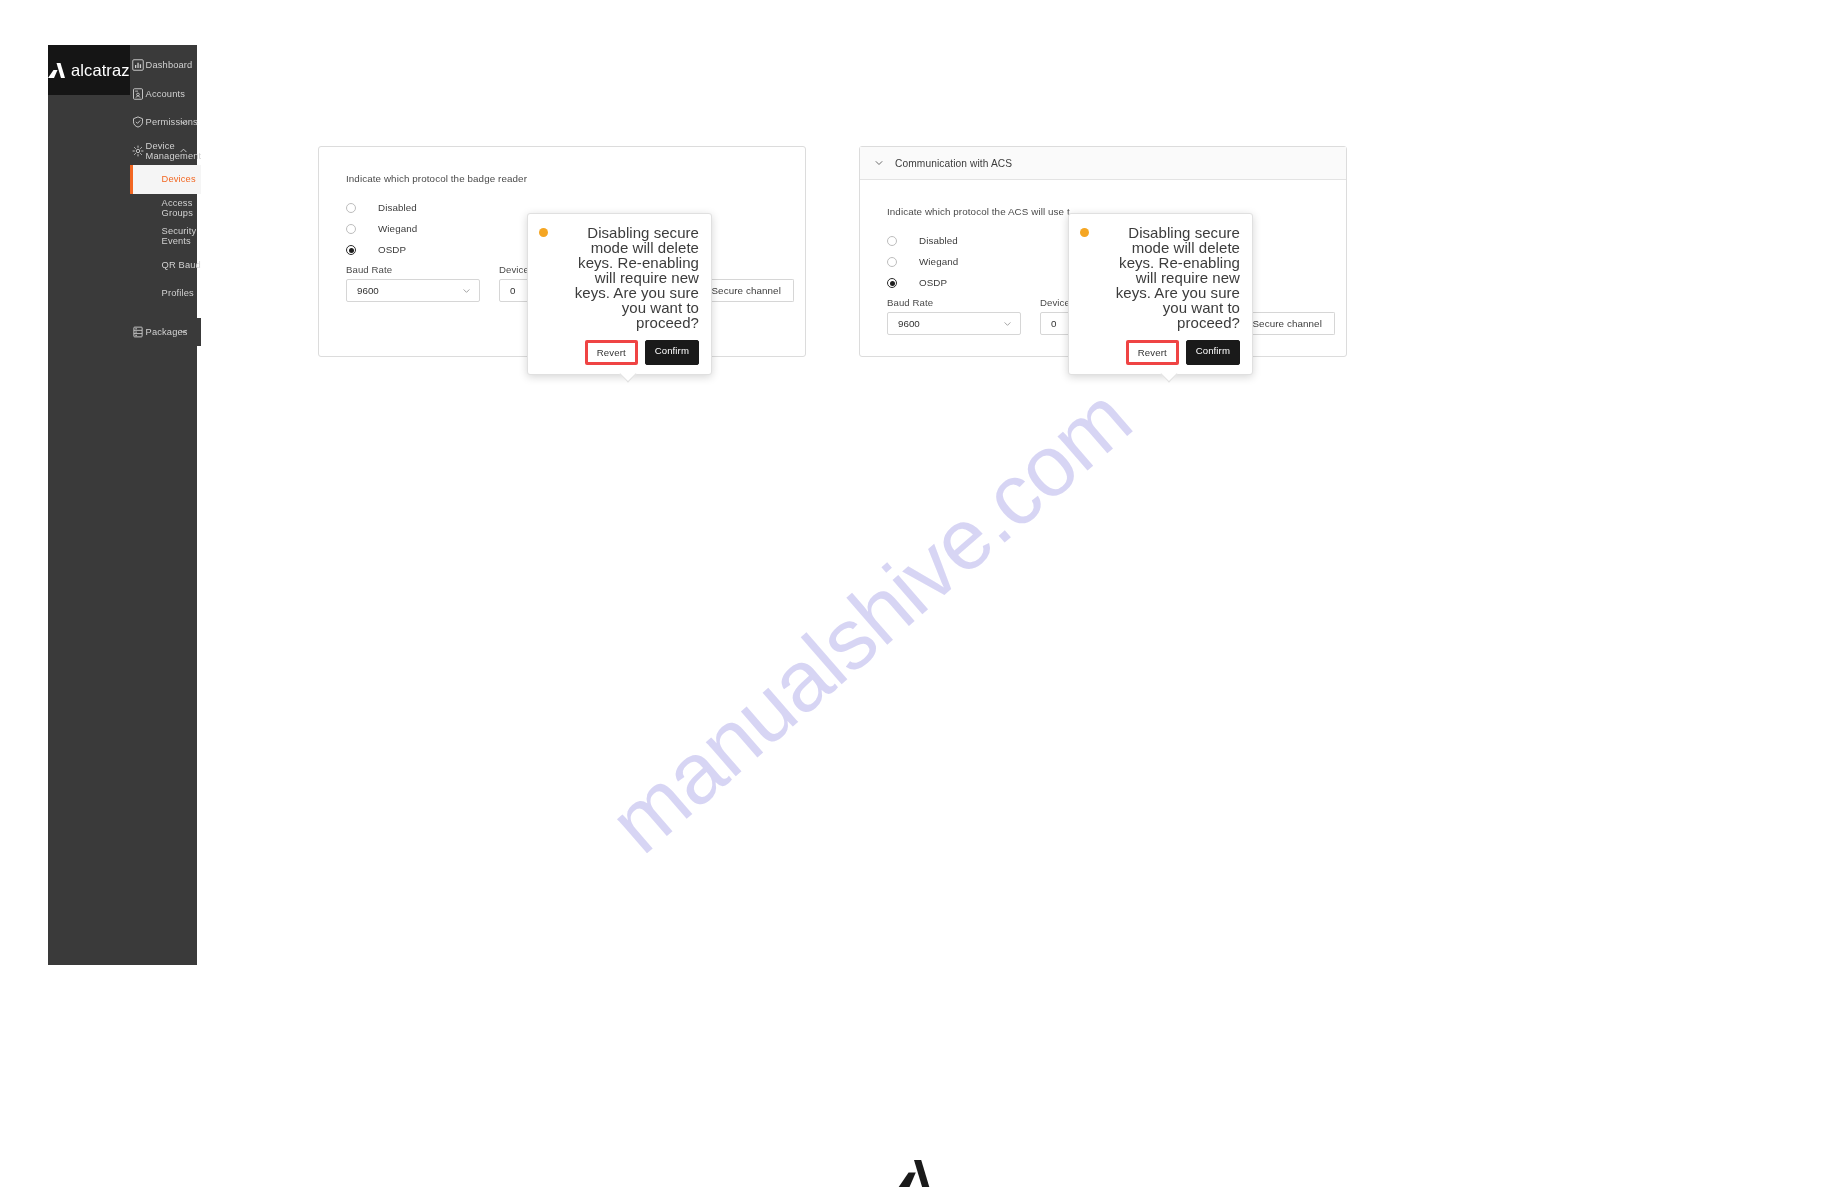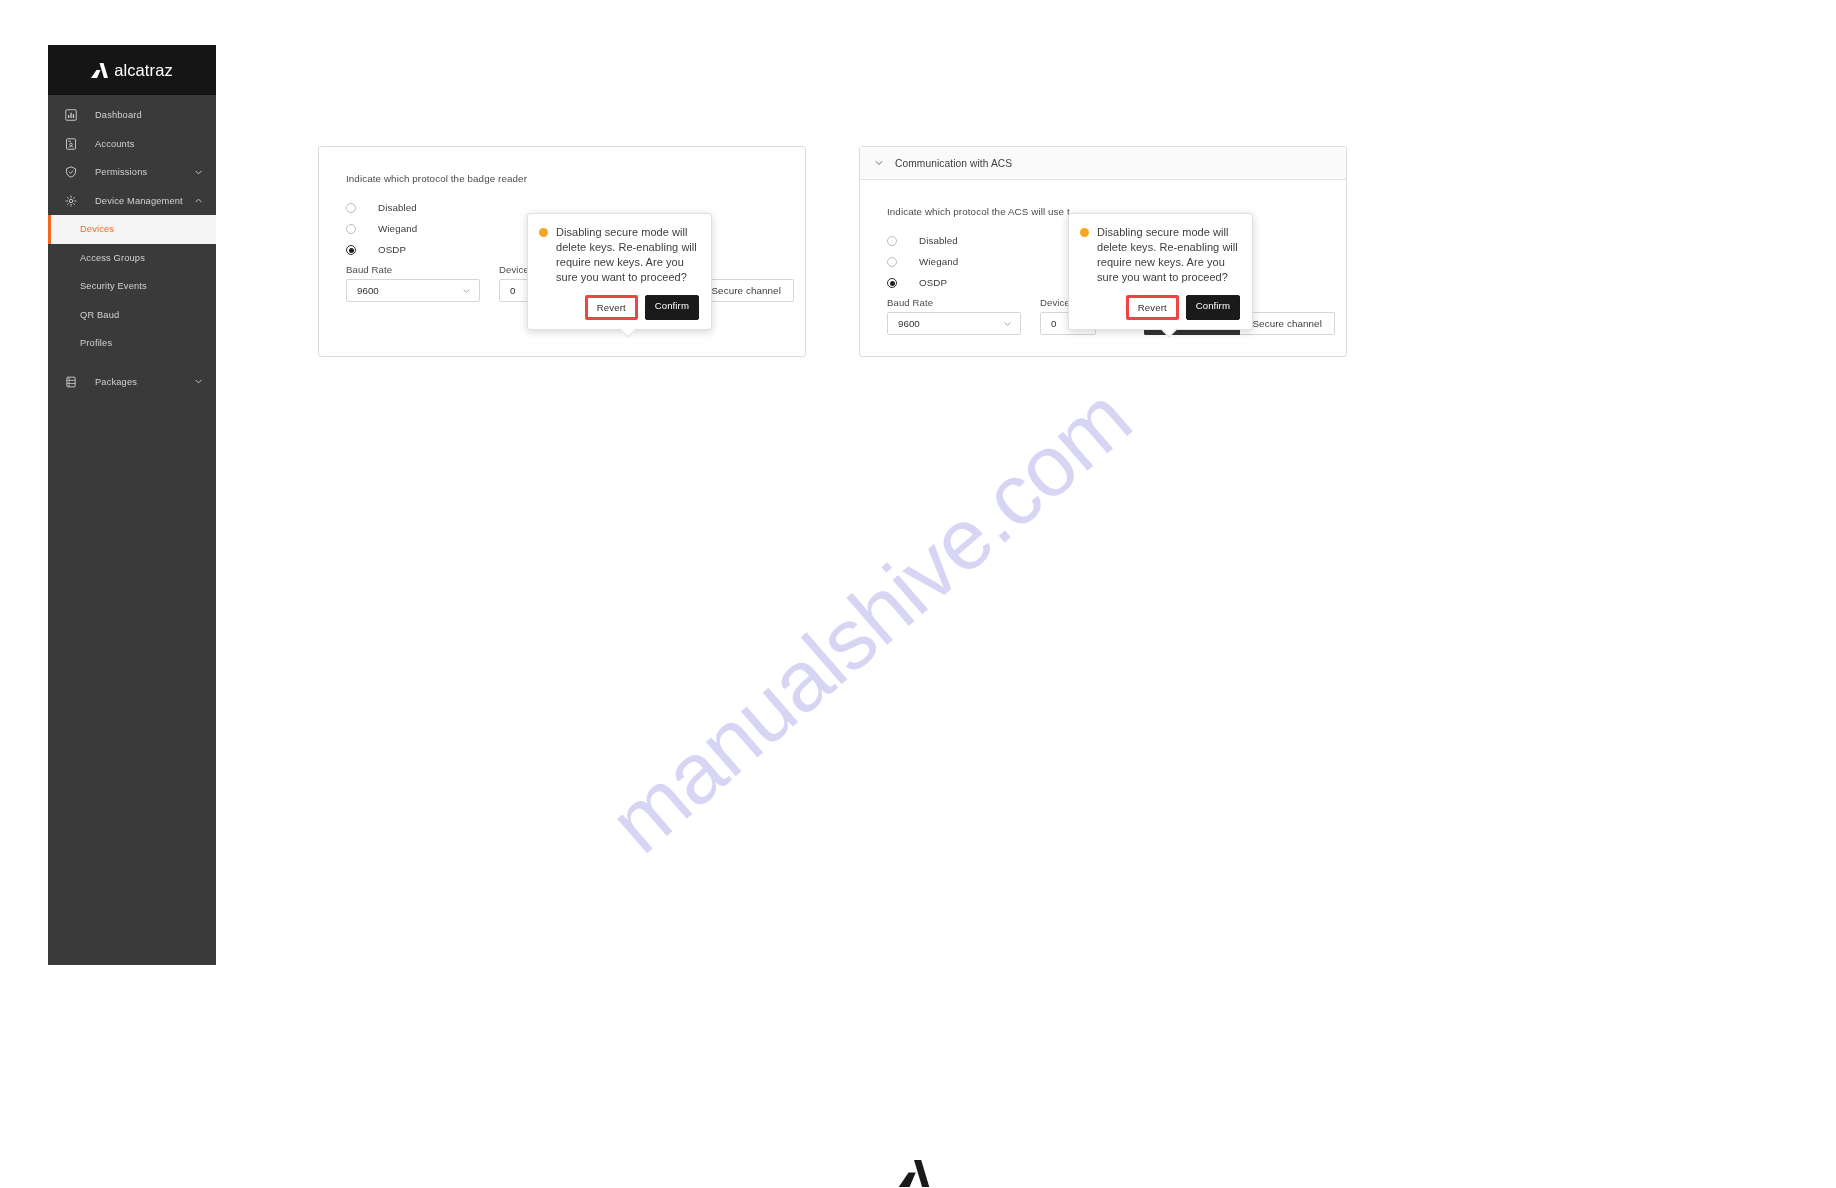--- a/index.html
+++ b/index.html
@@ -39,25 +39,25 @@
     transform: rotate(-41deg);
     white-space: nowrap;
     letter-spacing: -1px;
   }
 
   
   .sidebar {
     position: absolute;
     left: 48px;
     top: 45px;
-    width: 168px;
+    width: 149px;
     height: 920px;
     background: #3a3a3a;
     display: flex;
-    flex-direction: column;
+    flex-direction: row;
   }
   .brand {
     height: 50px;
     background: #151515;
     display: flex;
     align-items: center;
     justify-content: center;
     gap: 6px;
   }
   .brand-logo { width: 17px; height: 15px; display:block; }
@@ -66,22 +66,22 @@
     font-size: 16.5px;
     font-weight: 400;
     letter-spacing: .1px;
   }
   .nav { padding-top: 6px; }
   .nav-item {
     position: relative;
     height: 28.5px;
     display: flex;
     align-items: center;
-    padding-left: 16px;
-    gap: 18px;
+    padding-left: 2px;
+    gap: 1px;
     color: #d2d2d2;
     font-size: 9.3px;
     letter-spacing: .15px;
   }
   .nav-item .ico { width: 13px; height: 13px; flex: 0 0 13px; display: flex; align-items: center; justify-content: center; }
   .nav-item .ico svg { width: 12px; height: 12px; display: block; }
   .nav-item .chev {
     position: absolute;
     right: 13px;
     width: 9px; height: 9px;
@@ -279,24 +279,25 @@
   }
   .pop-body { display: flex; gap: 8px; }
   .pop-dot {
     flex: 0 0 9px;
     width: 9px; height: 9px;
     border-radius: 50%;
     background: #f5a623;
     margin-top: 3px;
   }
   .pop-text {
-    font-size: 11px;
+    font-size: 15px;
     line-height: 15px;
     color: #3c3c3c;
     letter-spacing: .05px;
+    text-align: right;
   }
   .pop-actions {
     display: flex;
     justify-content: flex-end;
     gap: 7px;
     margin-top: 10px;
   }
   .btn {
     font-size: 9.6px;
     padding: 4px 9px;

